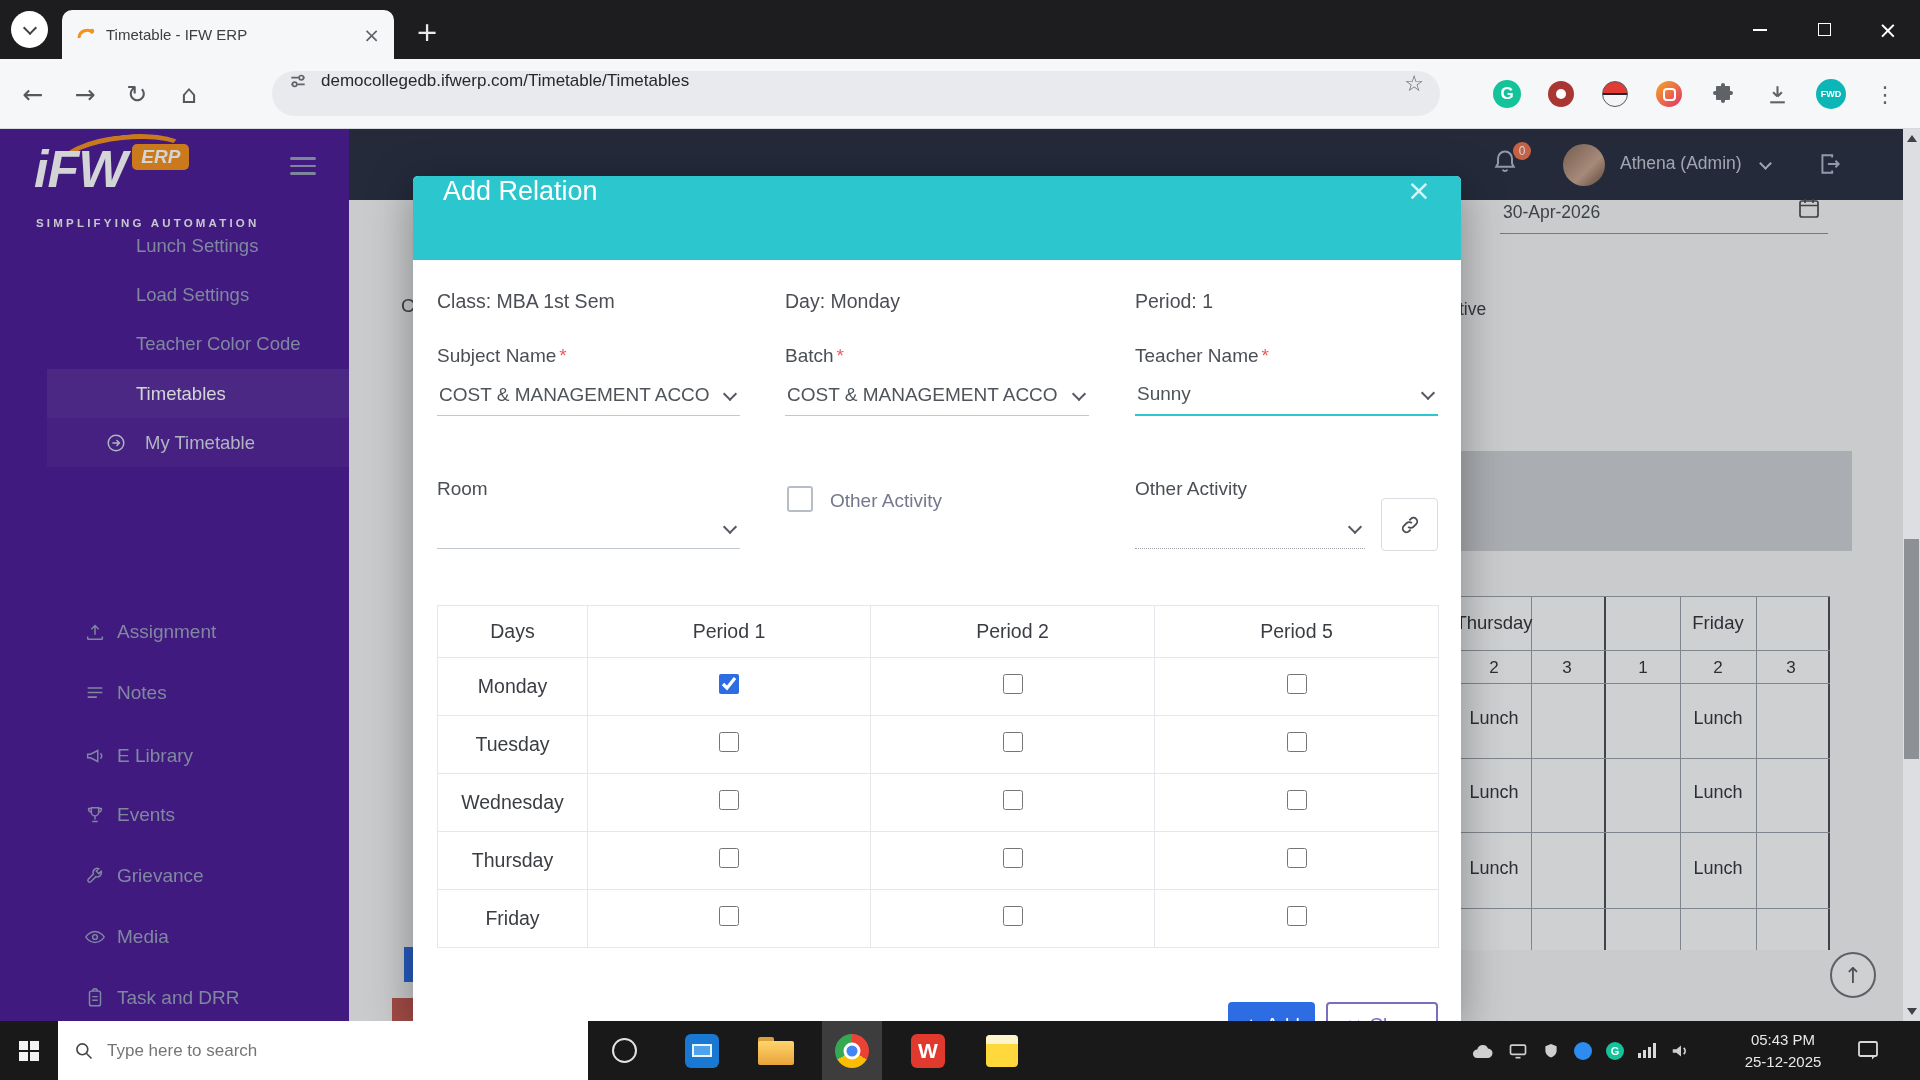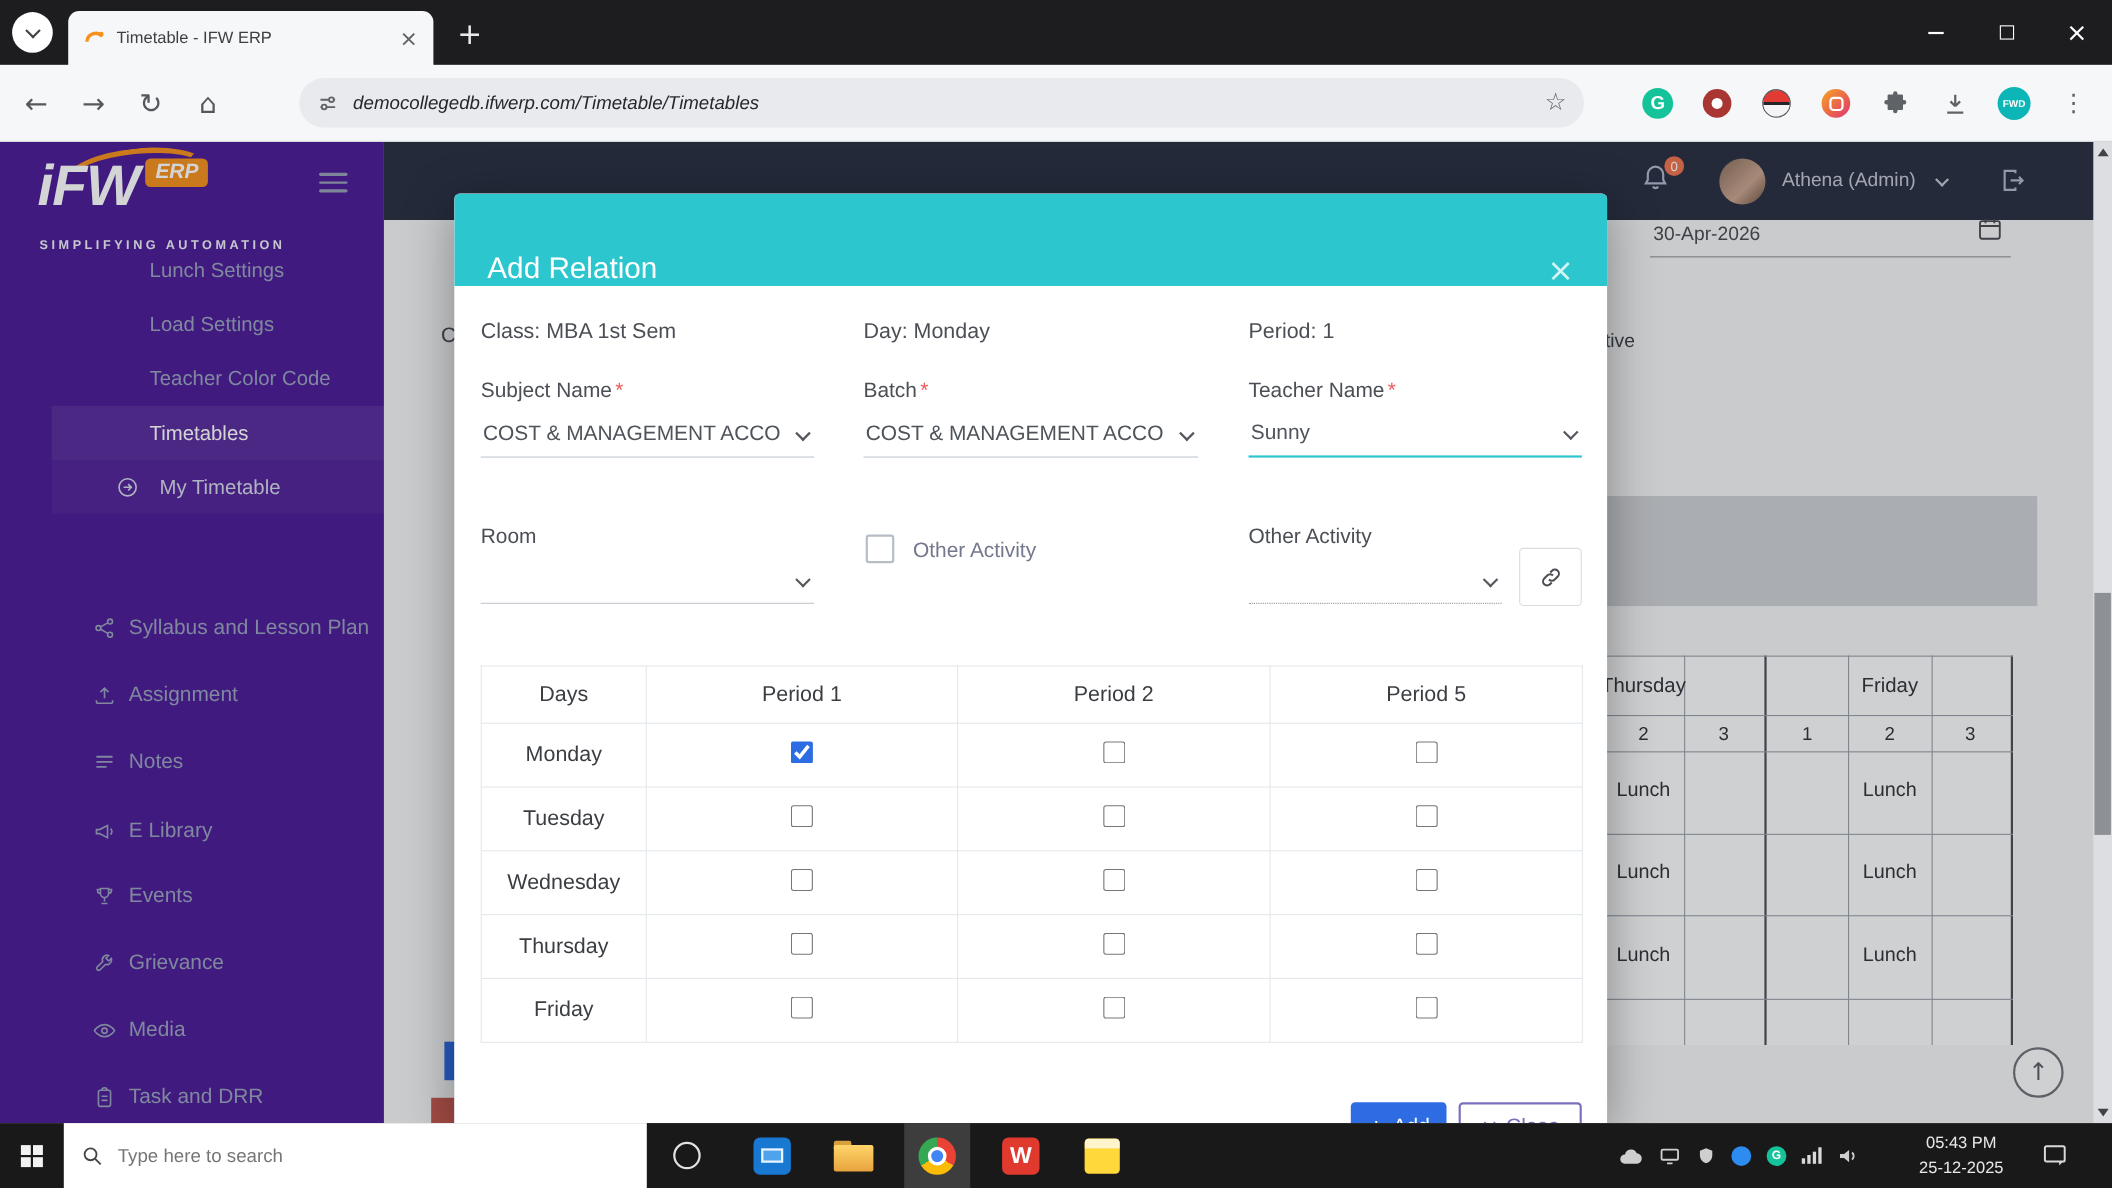--- a/index.html
+++ b/index.html
@@ -18,21 +18,21 @@
   .new-tab { position:absolute; left:408px; top:12px; width:38px; height:38px; color:#e8eaed; font-size:27px; display:flex; align-items:center; justify-content:center; }
   .win-controls { position:absolute; right:0; top:0; height:59px; display:flex; }
   .win-btn { width:64px; height:100%; display:flex; align-items:center; justify-content:center; color:#fff; font-size:23px; }
   .min-bar { width:14px; height:2px; background:#fff; }
   .max-box { width:13px; height:13px; border:1.6px solid #fff; }
 
   
   .toolbar { position:absolute; top:59px; left:0; width:1920px; height:70px; background:#f6f7f9; border-bottom:1px solid #d6d9dd; }
   .nav-icons { position:absolute; left:18px; top:0; height:70px; display:flex; align-items:center; gap:22px; color:#55585c; }
   .nav-icons span { font-size:25px; width:30px; text-align:center; }
-  .omnibox { position:absolute; left:272px; top:12px; width:1168px; height:45px; border-radius:23px; background:#e8eaed; display:flex; align-items:center; padding:0 16px;font-style:italic; }
+  .omnibox { position:absolute; left:272px; top:12px; width:1168px; height:45px; border-radius:23px; background:#e8eaed; display:flex; align-items:flex-start; padding:0 16px; }
   .url-text { font-size:17px; color:#26282c; margin-left:13px; flex:1; }
   .star { font-size:22px; color:#5f6368; }
   .ext-row { position:absolute; right:8px; top:0; height:70px; display:flex; align-items:center; }
   .ext-item { width:54px; display:flex; align-items:center; justify-content:center; }
   .circle-ic { border-radius:50%; display:flex; align-items:center; justify-content:center; color:#fff; font-weight:bold; }
   .gram { width:28px; height:28px; background:#15c39a; font-size:17px; }
   .ext1 { width:26px; height:26px; background:#a93632; }
   .ext1 span { width:10px; height:10px; border-radius:50%; background:#fff; }
   .ext2 { width:26px; height:26px; background:linear-gradient(180deg,#e23b33 46%,#24242a 46% 56%,#f4f4f4 56%); border:1px solid #55585c; }
   .ext3 { width:26px; height:26px; background:linear-gradient(135deg,#f5a623,#e0336e); }
@@ -92,21 +92,21 @@
 
   
   .scrollbar { position:absolute; right:0; top:129px; width:17px; height:892px; background:#dcdee1; }
   .sb-arrow { position:absolute; left:0; width:17px; height:19px; display:flex; align-items:center; justify-content:center; }
   .tri-up { width:0; height:0; border-left:5px solid transparent; border-right:5px solid transparent; border-bottom:7px solid #3f4247; }
   .tri-down { width:0; height:0; border-left:5px solid transparent; border-right:5px solid transparent; border-top:7px solid #3f4247; }
   .sb-thumb { position:absolute; left:1px; top:410px; width:15px; height:220px; background:#8d9095; }
 
   
   .modal { position:absolute; left:413px; top:176px; width:1048px; height:845px; background:#fff; border-radius:5px 5px 0 0; box-shadow:0 10px 45px rgba(0,0,0,0.35); overflow:hidden; }
-  .modal-header { position:absolute; top:0; left:0; right:0; height:84px; background:#2cc7ce; display:flex; align-items:flex-end; padding:0 30px; }
+  .modal-header { position:absolute; top:0; left:0; right:0; height:84px; background:#2cc7ce; display:flex; align-items:flex-start; padding:0 30px; }
   .modal-title { font-size:27px; font-weight:500; color:#fff; }
   .modal-x { margin-left:auto; font-size:29px; color:rgba(255,255,255,0.8); line-height:1; }
   .modal-body { position:absolute; top:84px; left:0; right:0; bottom:0; }
   .m-info { position:absolute; top:30px; font-size:19.5px; color:#4b4f55; }
   .m-label { position:absolute; top:85px; font-size:19px; color:#4b4f55; }
   .m-label2 { position:absolute; top:218px; font-size:19px; color:#4b4f55; }
   .req { color:#ec5b5b; margin-left:3px; }
   .sel { position:absolute; height:44px; border-bottom:1px solid #c2c8cf; }
   .sel-text { position:absolute; left:2px; bottom:9px; font-size:19px; color:#4f545b; white-space:nowrap; overflow:hidden; max-width:calc(100% - 28px); }
   .sel-chev { position:absolute; right:5px; bottom:16px; width:10px; height:10px; border-right:2px solid #55585e; border-bottom:2px solid #55585e; transform:rotate(45deg); }
@@ -282,30 +282,20 @@
         </div>
       <div class="s-item s-sub s-semi" style="top:289px">
         <svg class="s-icon s-icon-sub" viewBox="0 0 24 24">
             <circle cx="12" cy="12" r="8.5" stroke="#d4d9e6" stroke-width="1.6" fill="none"></circle>
             <path d="M8 12h7M12.5 8.8L15.7 12l-3.2 3.2" stroke="#d4d9e6" stroke-width="1.6" fill="none"></path>
           </svg>
         <span>My Timetable</span>
         <i class="s-chev"></i>
       </div>
 
-      <div class="s-item s-main" style="top:411px">
-        <svg class="s-icon" viewBox="0 0 24 24">
-            <circle cx="6" cy="12" r="2.4" stroke="#9aa3bf" stroke-width="1.6" fill="none"></circle>
-            <circle cx="17.5" cy="5.5" r="2.4" stroke="#9aa3bf" stroke-width="1.6" fill="none"></circle>
-            <circle cx="17.5" cy="18.5" r="2.4" stroke="#9aa3bf" stroke-width="1.6" fill="none"></circle>
-            <path d="M8.2 10.8l7-4M8.2 13.2l7 4" stroke="#9aa3bf" stroke-width="1.6"></path>
-          </svg>
-        <span>Syllabus and Lesson Plan</span>
-          <i class="s-chev"></i>
-      </div>
       <div class="s-item s-main" style="top:472px">
         <svg class="s-icon" viewBox="0 0 24 24">
             <path d="M4 17v2a1 1 0 0 0 1 1h14a1 1 0 0 0 1-1v-2M12 15V5M8 9l4-4 4 4" stroke="#9aa3bf" stroke-width="1.6" fill="none"></path>
           </svg>
         <span>Assignment</span>
           <i class="s-chev"></i>
       </div>
       <div class="s-item s-main" style="top:533px">
         <svg class="s-icon" viewBox="0 0 24 24">
             <path d="M4 6.5h16M4 11.5h16M4 16.5h10" stroke="#9aa3bf" stroke-width="1.8"></path>

